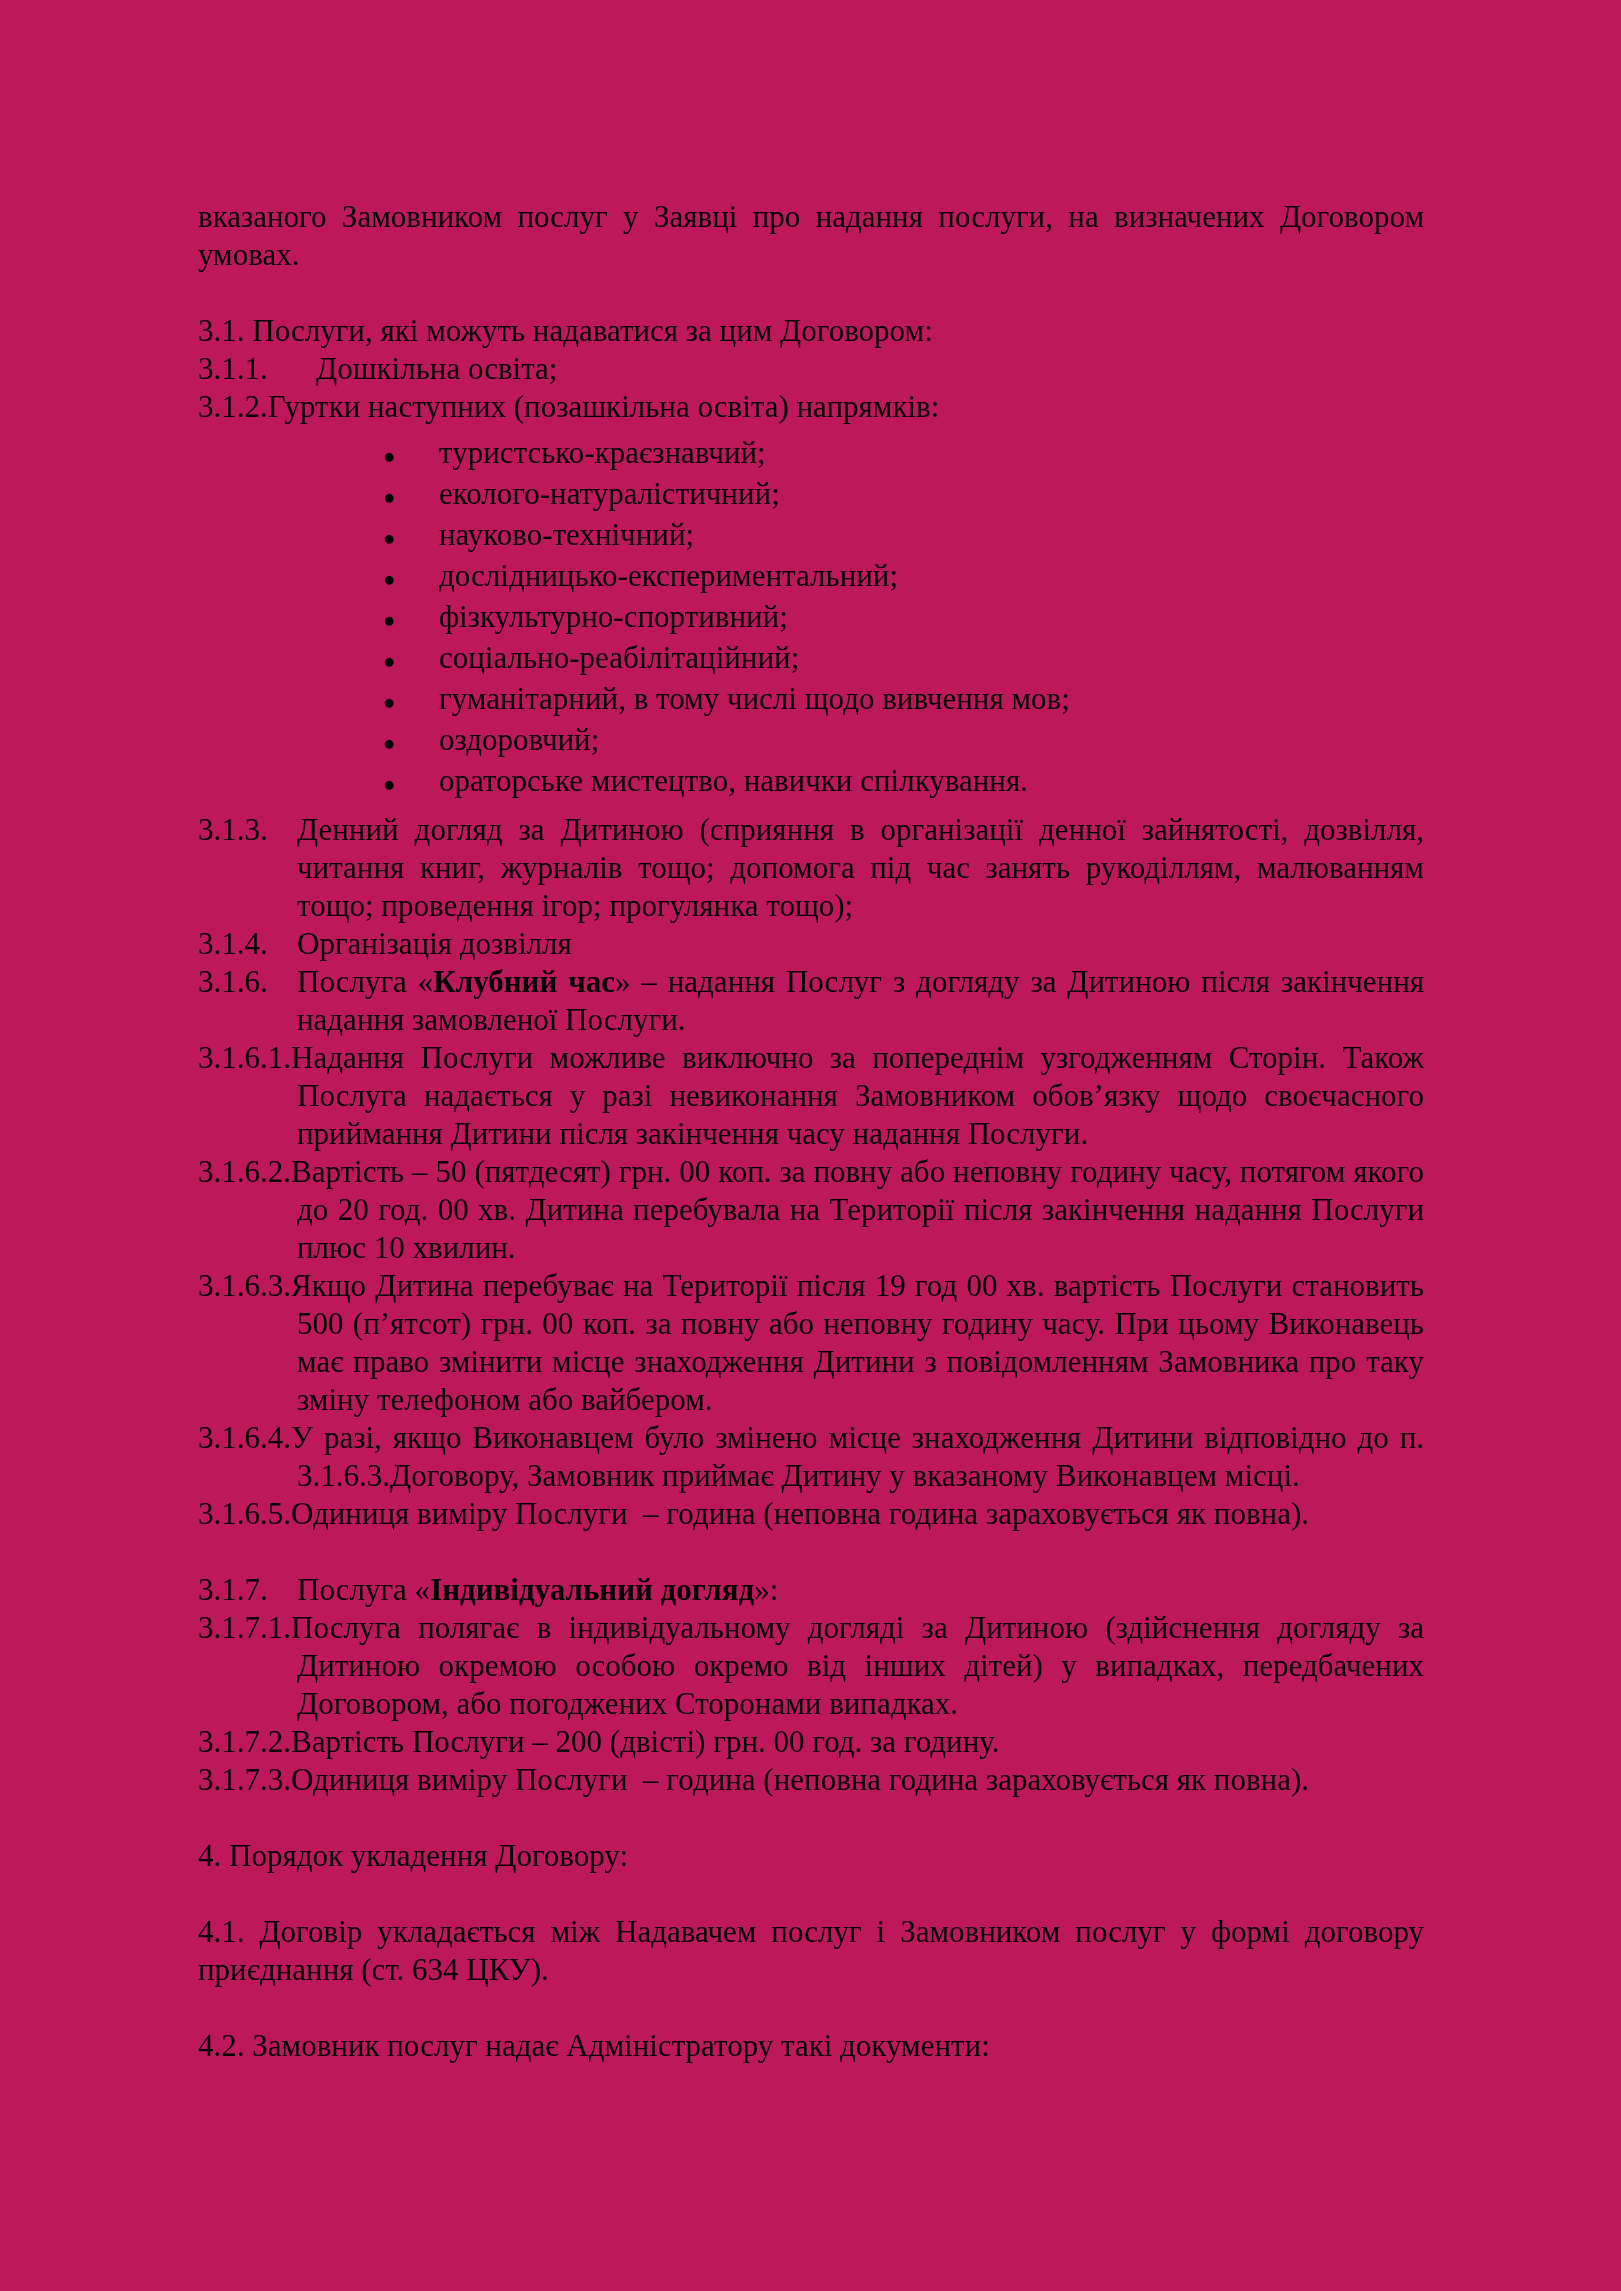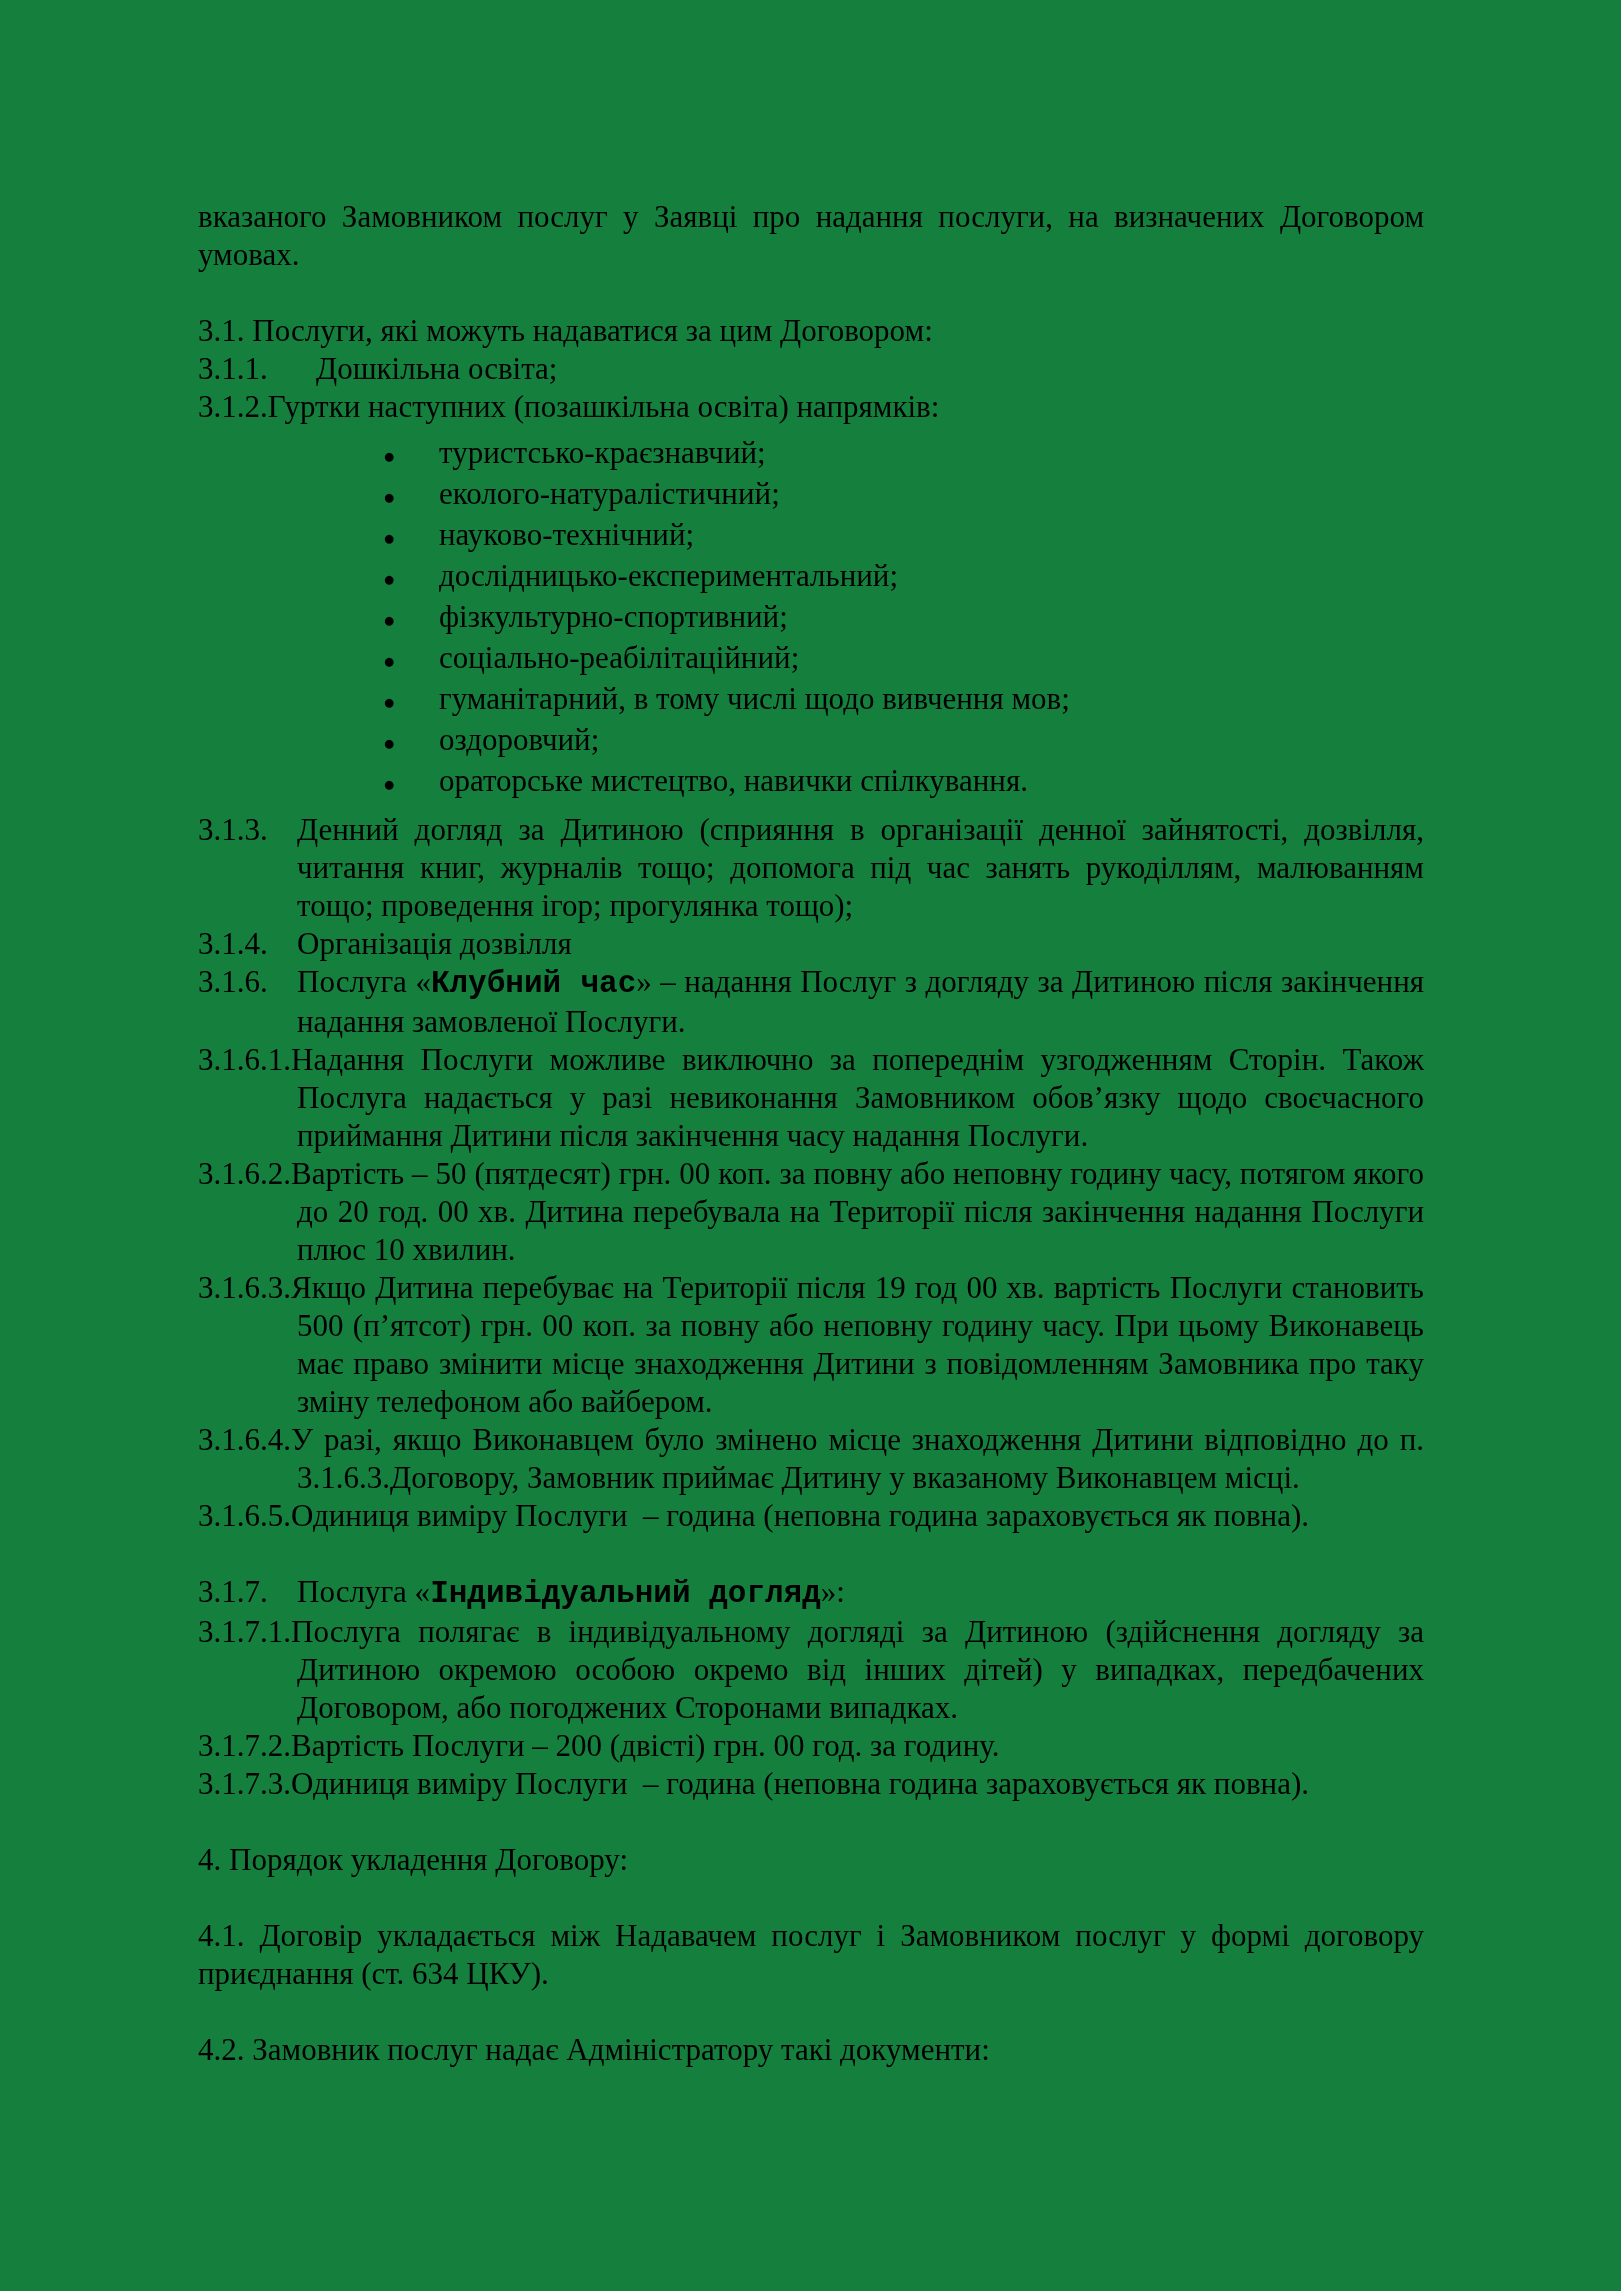--- a/index.html
+++ b/index.html
@@ -1,34 +1,34 @@
 <!DOCTYPE html>
 <html><head>
 <meta charset="utf-8">
 <style>
   * { box-sizing: border-box; }
   html, body { margin: 0; padding: 0; }
   body { width: 1621px; height: 2292px; background: #ffffff; }
   .page {
     width: 1621px; height: 2292px;
-    background: #15803d; color: #000000;
+    background: #be185d; color: #000000;
     padding: 198px 197px 0 198px;
     font-family: "Liberation Serif", "DejaVu Serif", serif;
     font-size: 31px; line-height: 38px;
     overflow: hidden;
   }
   p { margin: 0; }
   .j { text-align: justify; }
   .hang { padding-left: 99px; }
   .hang120 { padding-left: 118px; }
   .num { display: inline-block; }
   .tab101 { width: 99px; margin-left: -99px; }
   .tab120 { width: 118px; margin-left: -118px; }
   .runin { margin-left: -99px; text-align: center; }
-  .b { font-weight: bold; font-family: Liberation Mono, monospace; }
+  .b { font-weight: bold; }
   .blank { height: 38px; }
   ul.bullets { list-style: none; margin: 8px; padding: 0; }
   li.bullet { padding-left: 233px; }
   .marker { display: inline-block; width: 56px; margin-left: -56px; font-size: 20.6px; }
 </style>
 </head>
 <body>
 
 <div class="page">
 

